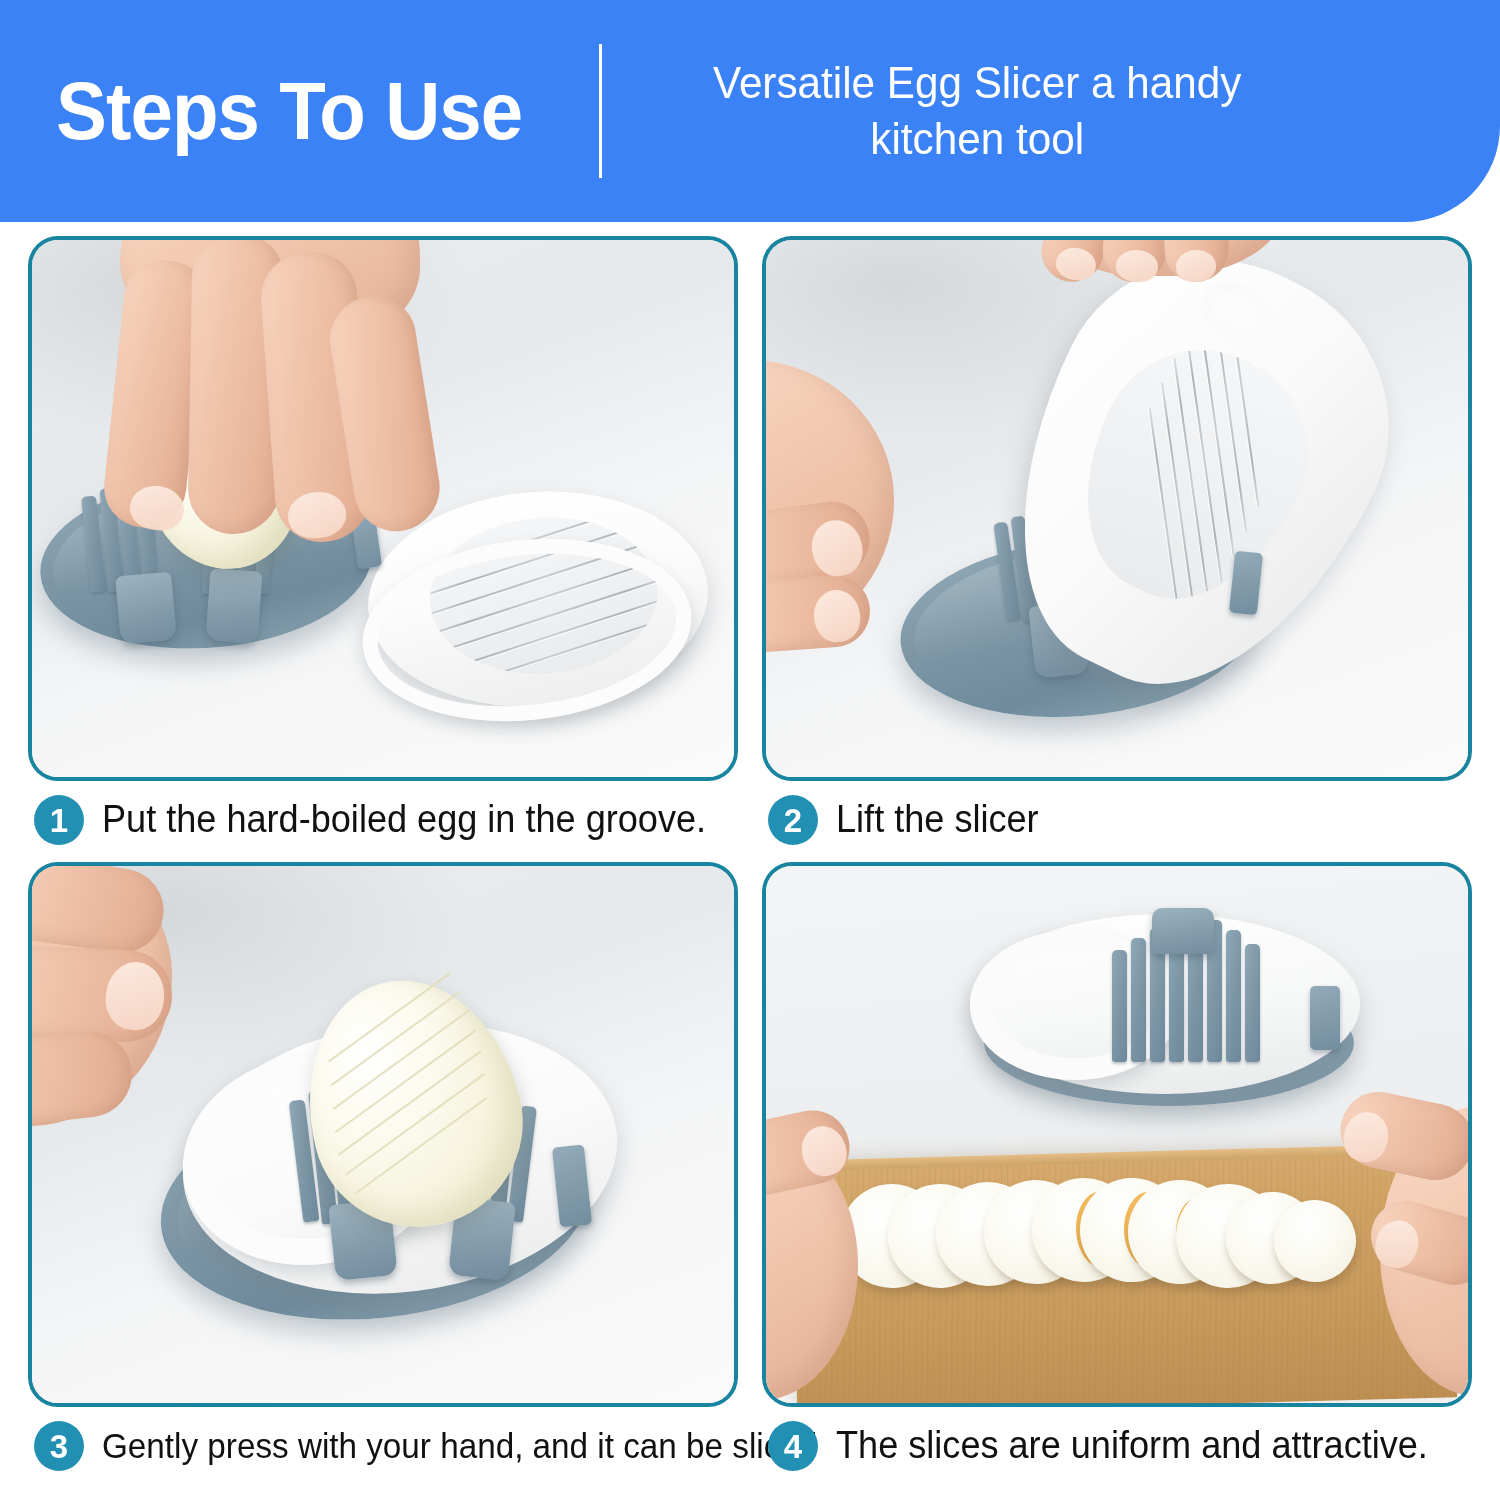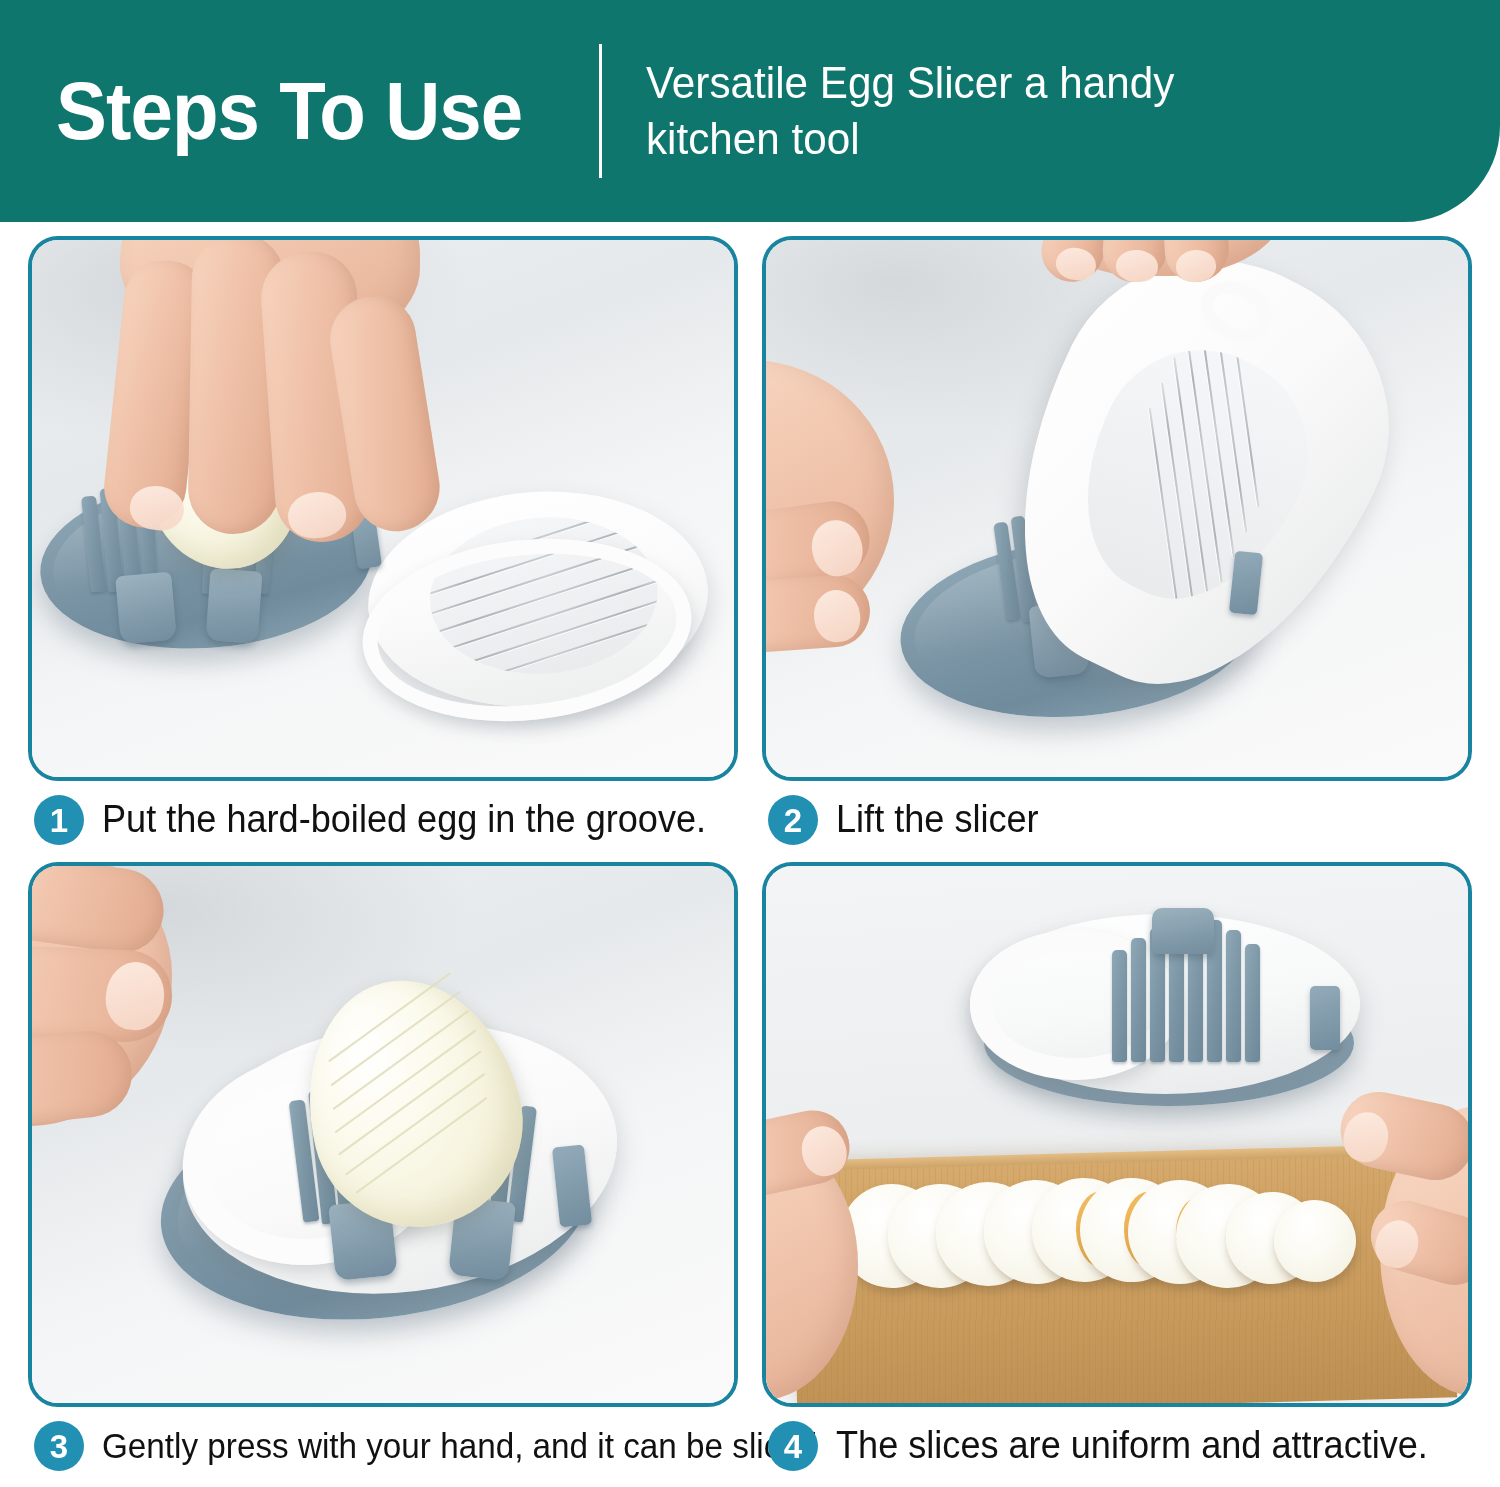--- a/index.html
+++ b/index.html
@@ -18,24 +18,25 @@
     height: 1487px;
     background: #ffffff;
   }
 
   
   .header {
     position: absolute;
     left: 0; top: 0;
     width: 1500px;
     height: 222px;
-    background: #0f766e;
+    background: #3b82f6;
     border-bottom-right-radius: 96px;
     display: flex;
     align-items: center;
+    text-align: center;
   }
   .header-title {
     margin-left: 56px;
     color: #ffffff;
     font-size: 82px;
     font-weight: bold;
     letter-spacing: -1px;
     line-height: 1;
     white-space: nowrap;
     transform: scaleX(0.93);

